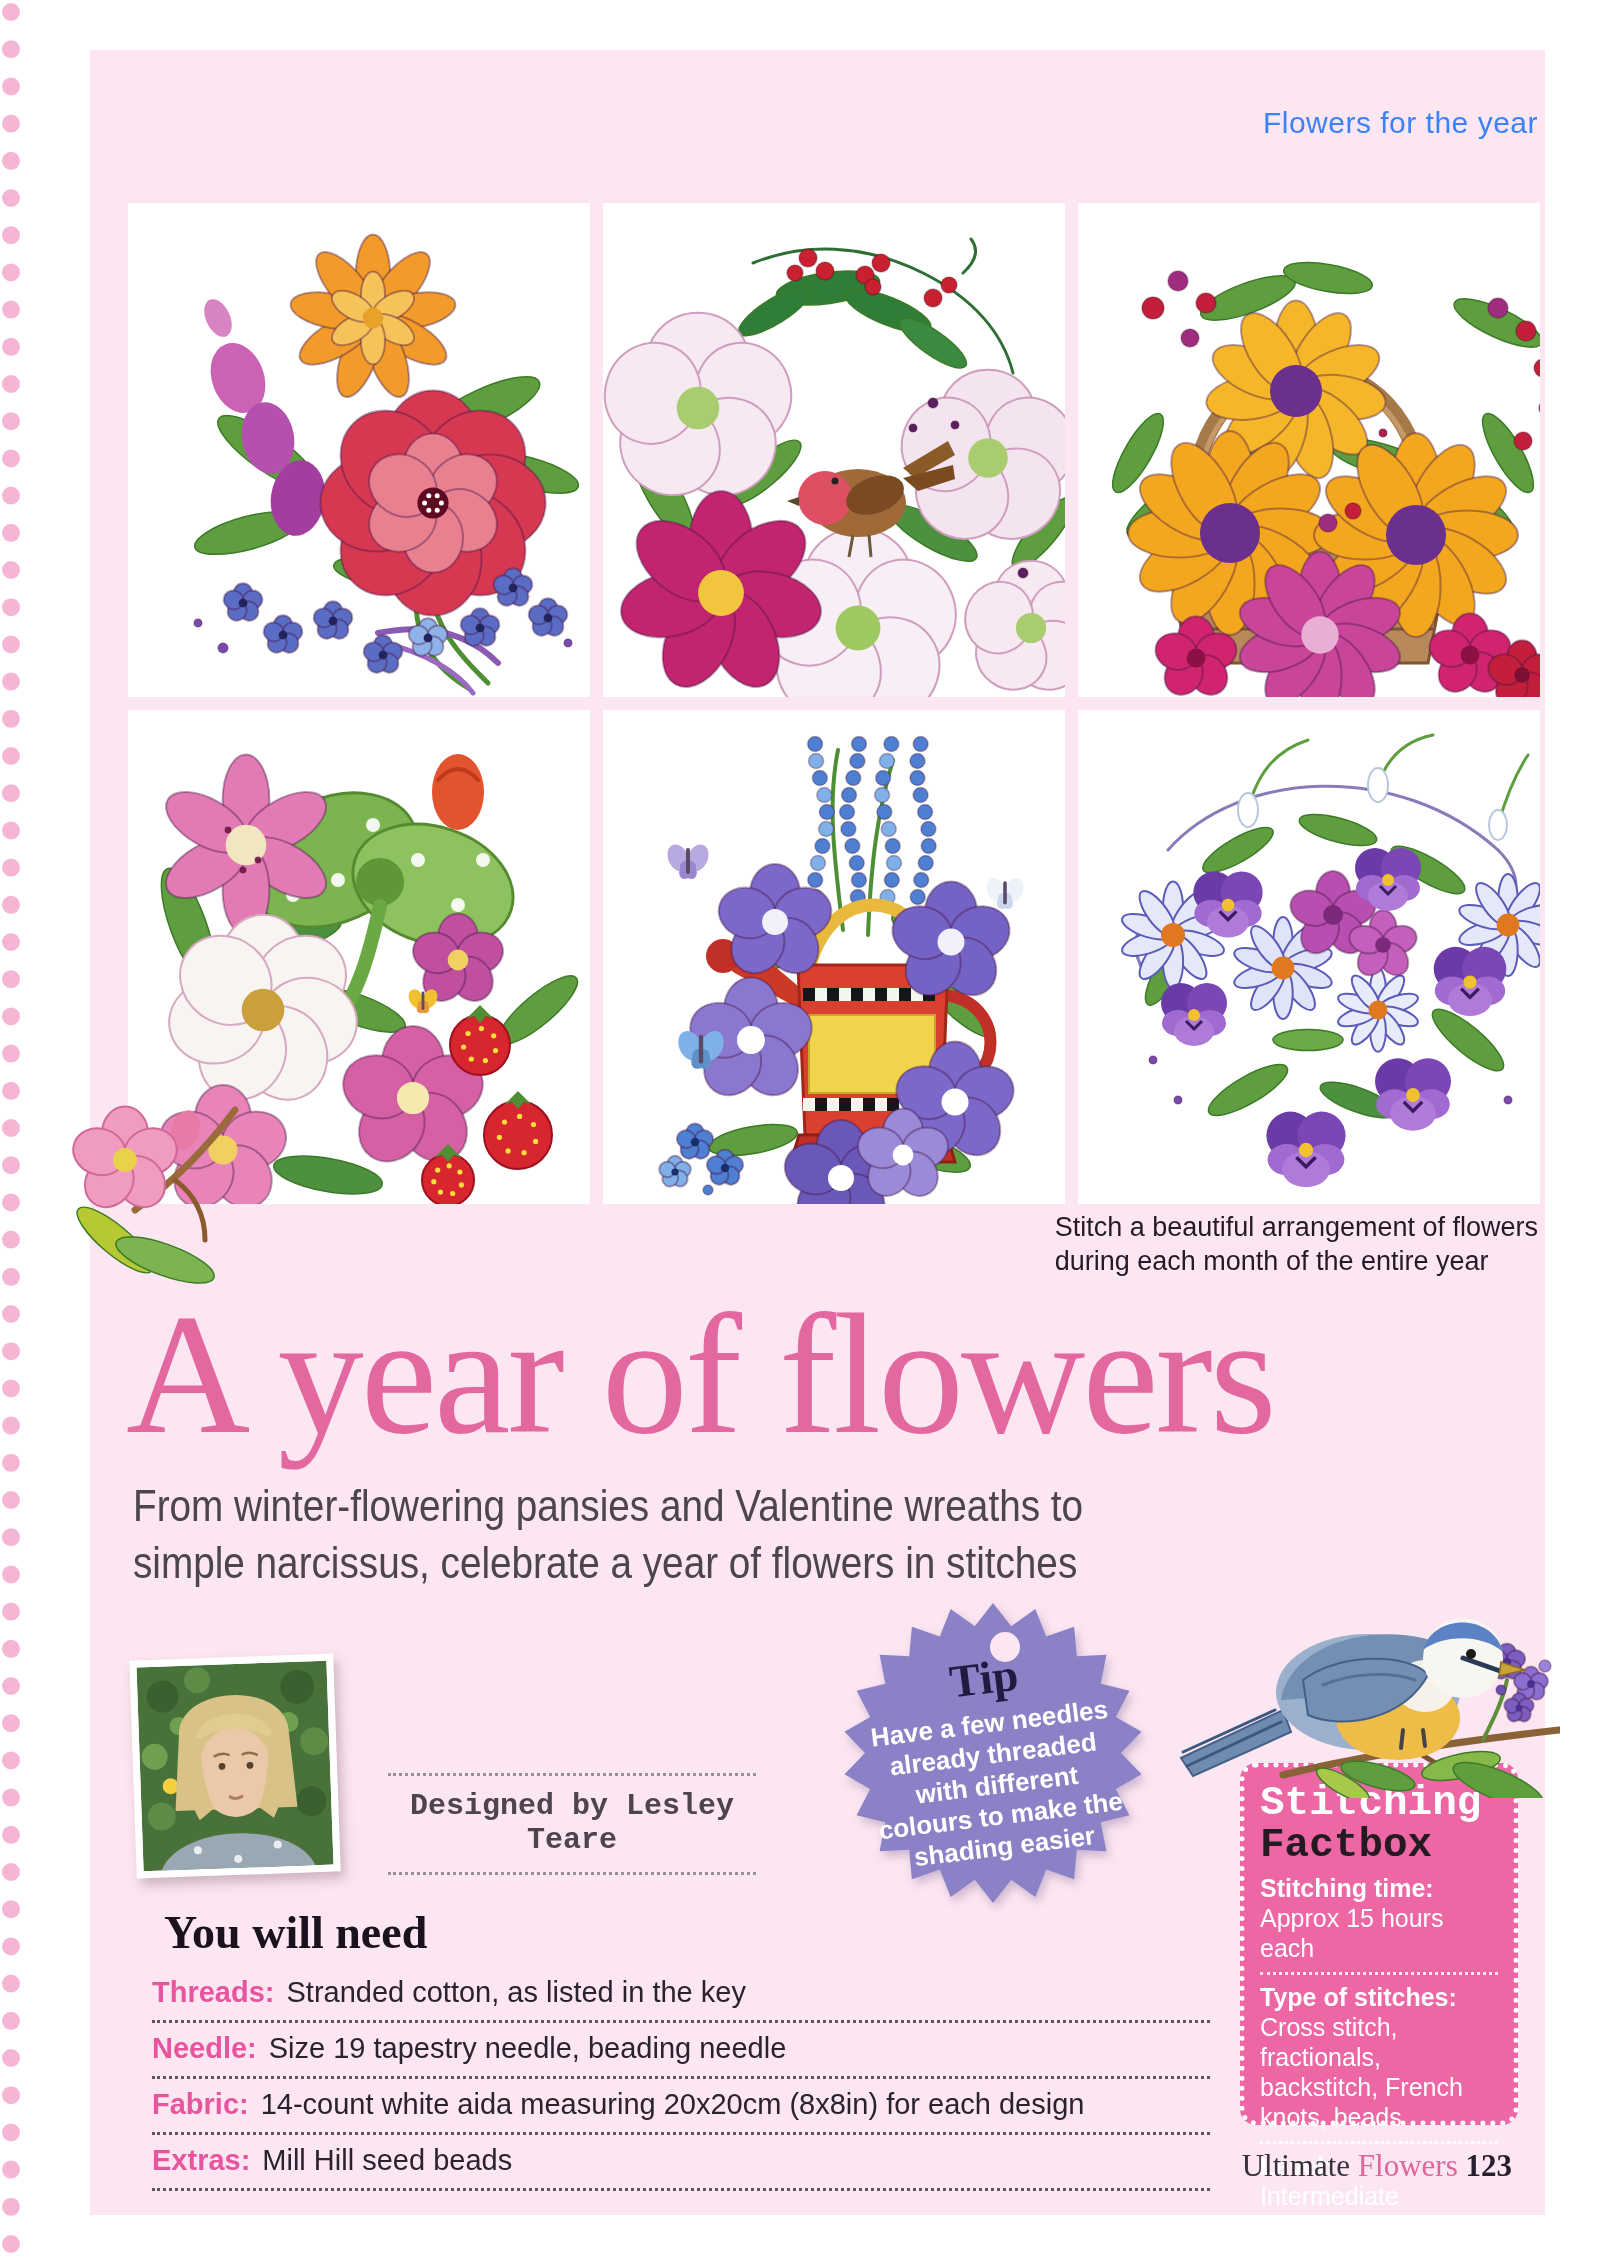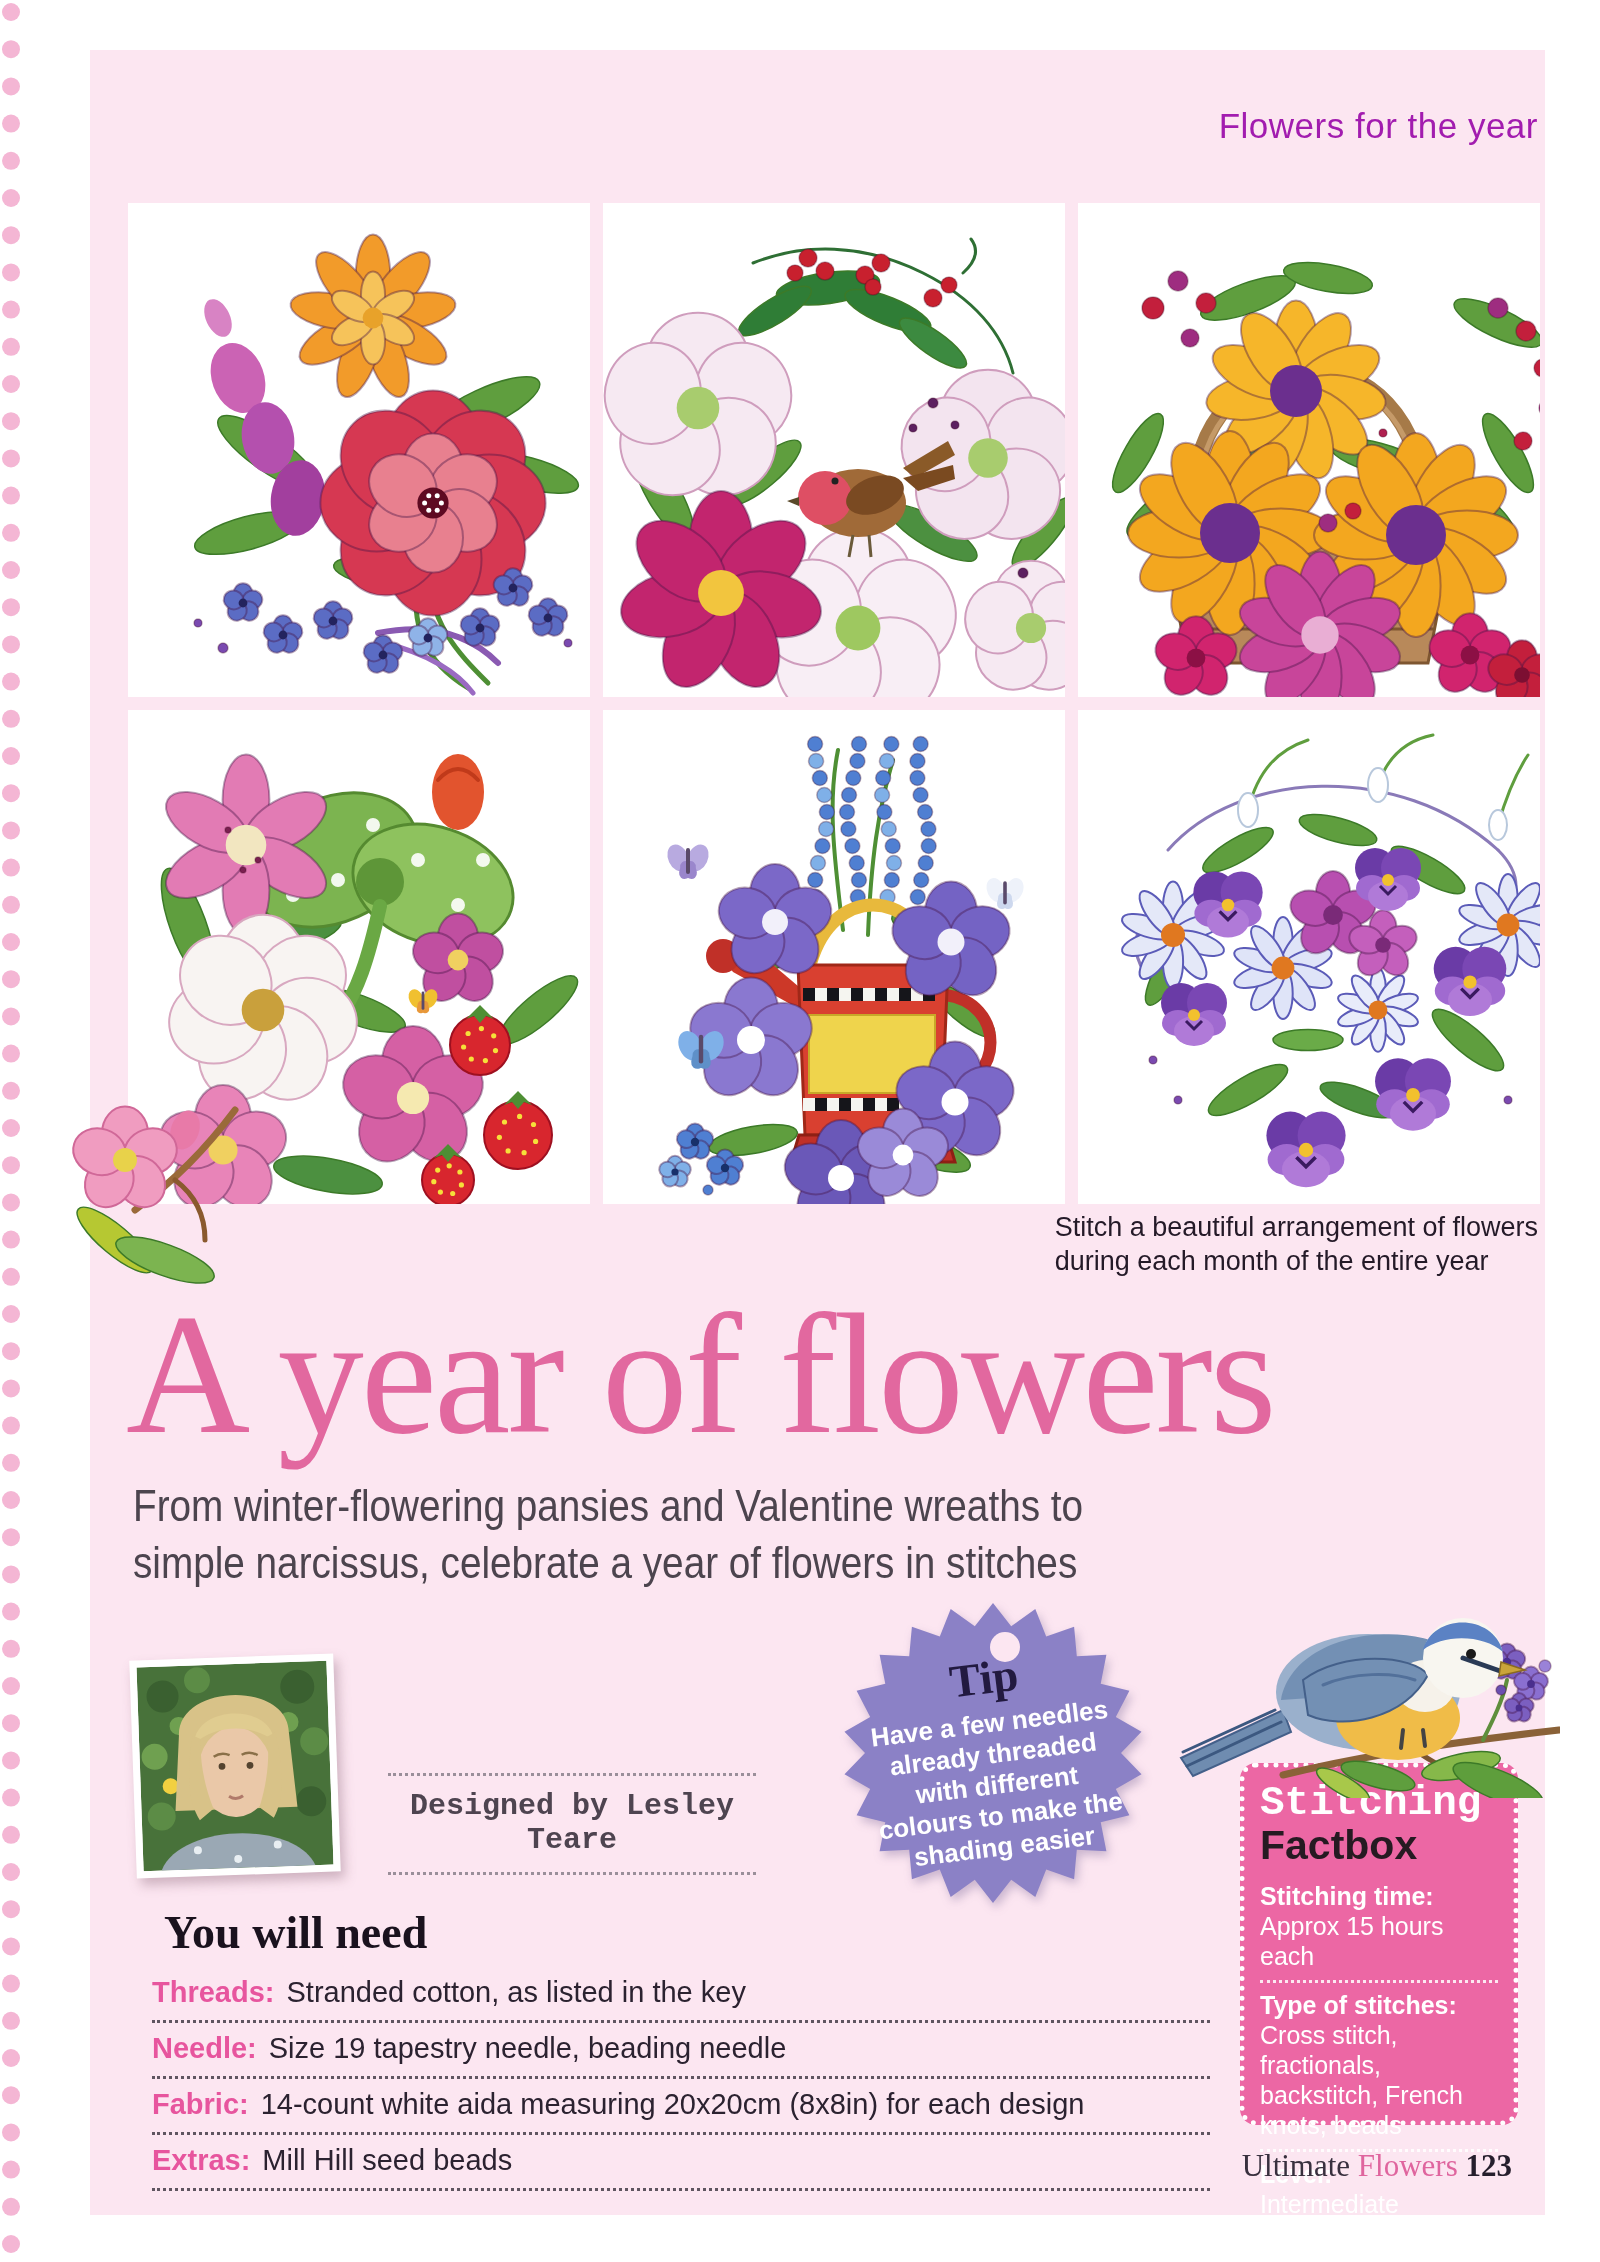--- a/index.html
+++ b/index.html
@@ -1,40 +1,40 @@
 <!DOCTYPE html>
 <html><head>
 <meta charset="utf-8">
 <style>
   *{margin:0;padding:0;box-sizing:border-box}
   html,body{background:#fff}
   body{font-family:"Liberation Sans",sans-serif}
   .sheet{position:relative;width:1600px;height:2262px;background:#fff;overflow:hidden}
   .page-bg{position:absolute;left:90px;top:50px;width:1455px;height:2165px;background:#fce6f1}
   .dots{position:absolute;left:0;top:0}
-  .header{position:absolute;top:106px;right:62px;font-size:35px;color:#a21caf;letter-spacing:.5px}
+  .header{position:absolute;top:106px;right:62px;font-size:30px;color:#3b82f6;letter-spacing:.5px}
   .panel{position:absolute;width:462px;height:494px;background:#fff}
   #p1{left:128px;top:203px}#p2{left:603px;top:203px}#p3{left:1078px;top:203px}
   #p4{left:128px;top:710px}#p5{left:603px;top:710px}#p6{left:1078px;top:710px}
   .panel svg{display:block;width:100%;height:100%}
   .spill{position:absolute;left:55px;top:1090px}
   .caption{position:absolute;right:62px;top:1210px;font-size:27px;font-weight:normal;color:#241a28;line-height:34px}
   .title{position:absolute;left:126px;top:1288px;font-family:"Liberation Serif",serif;font-size:172px;color:#e2689f;letter-spacing:-3px;line-height:1;white-space:nowrap}
   .intro{position:absolute;left:133px;top:1477px;font-size:45px;color:#4c444e;line-height:57px;transform:scaleX(.86);transform-origin:left top}
   .photo{position:absolute;left:133px;top:1657px;width:204px;height:218px;background:#fff;padding:7px;box-shadow:4px 7px 12px rgba(120,80,100,.35);transform:rotate(-2deg)}
   .photo svg{display:block;width:100%;height:100%}
   .byline{position:absolute;left:388px;top:1773px;width:368px;text-align:center;font-family:Liberation Mono, monospace;font-weight:bold;font-size:30px;color:#4e4450;padding:13px 0 15px;border-top:3px dotted #9a8f9a;border-bottom:3px dotted #9a8f9a}
   .tip{position:absolute;left:843px;top:1603px;width:300px;height:300px;filter:drop-shadow(3px 5px 5px rgba(90,70,130,.3))}
   .tip svg{position:absolute;inset:0}
   .tip-content{position:absolute;inset:0;display:flex;flex-direction:column;align-items:center;justify-content:center;transform:rotate(-7deg);text-align:center;padding-top:8px}
   .tip-title{font-family:"Liberation Serif",serif;font-weight:bold;font-size:46px;color:#221a40;margin-bottom:4px}
   .tip-line{font-size:26px;font-weight:bold;color:#fff;line-height:31px}
   .factbox{position:absolute;left:1240px;top:1763px;width:278px;height:362px;background:#ec67a4;border:5px dotted #fff;border-radius:16px;padding:14px 15px 10px}
   .fb-t1{font-family:Liberation Mono, monospace;font-weight:bold;font-size:41px;color:#fff;line-height:42px}
-  .fb-t2{font-family:Liberation Sans, sans-serif;font-weight:bold;font-size:41px;color:#261a22;line-height:42px;margin-bottom:8px}
+  .fb-t2{font-family:Liberation Mono, monospace;font-weight:bold;font-size:41px;color:#261a22;line-height:42px;margin-bottom:0}
   .fb-item{padding:7px 0 9px}
   .fb-item + .fb-item{border-top:3px dotted rgba(255,255,255,.85)}
   .fb-label{font-weight:bold;font-size:25px;color:#fff;line-height:30px}
   .fb-value{font-size:25px;color:#fff;line-height:30px}
   .bird{position:absolute;left:1163px;top:1580px}
   .ywn{position:absolute;left:152px;top:1906px;width:1058px}
   .ywn-h{font-family:"Liberation Serif",serif;font-weight:bold;font-size:46px;color:#1a121e;margin:0 0 8px 12px}
   .ywn-row{display:flex;gap:12px;align-items:baseline;padding:9px 0 11px;border-bottom:3px dotted #5f5560;}
   .ywn-label{font-weight:bold;font-size:29px;color:#e7559e;white-space:nowrap}
   .ywn-value{font-size:29px;color:#2b2230}

